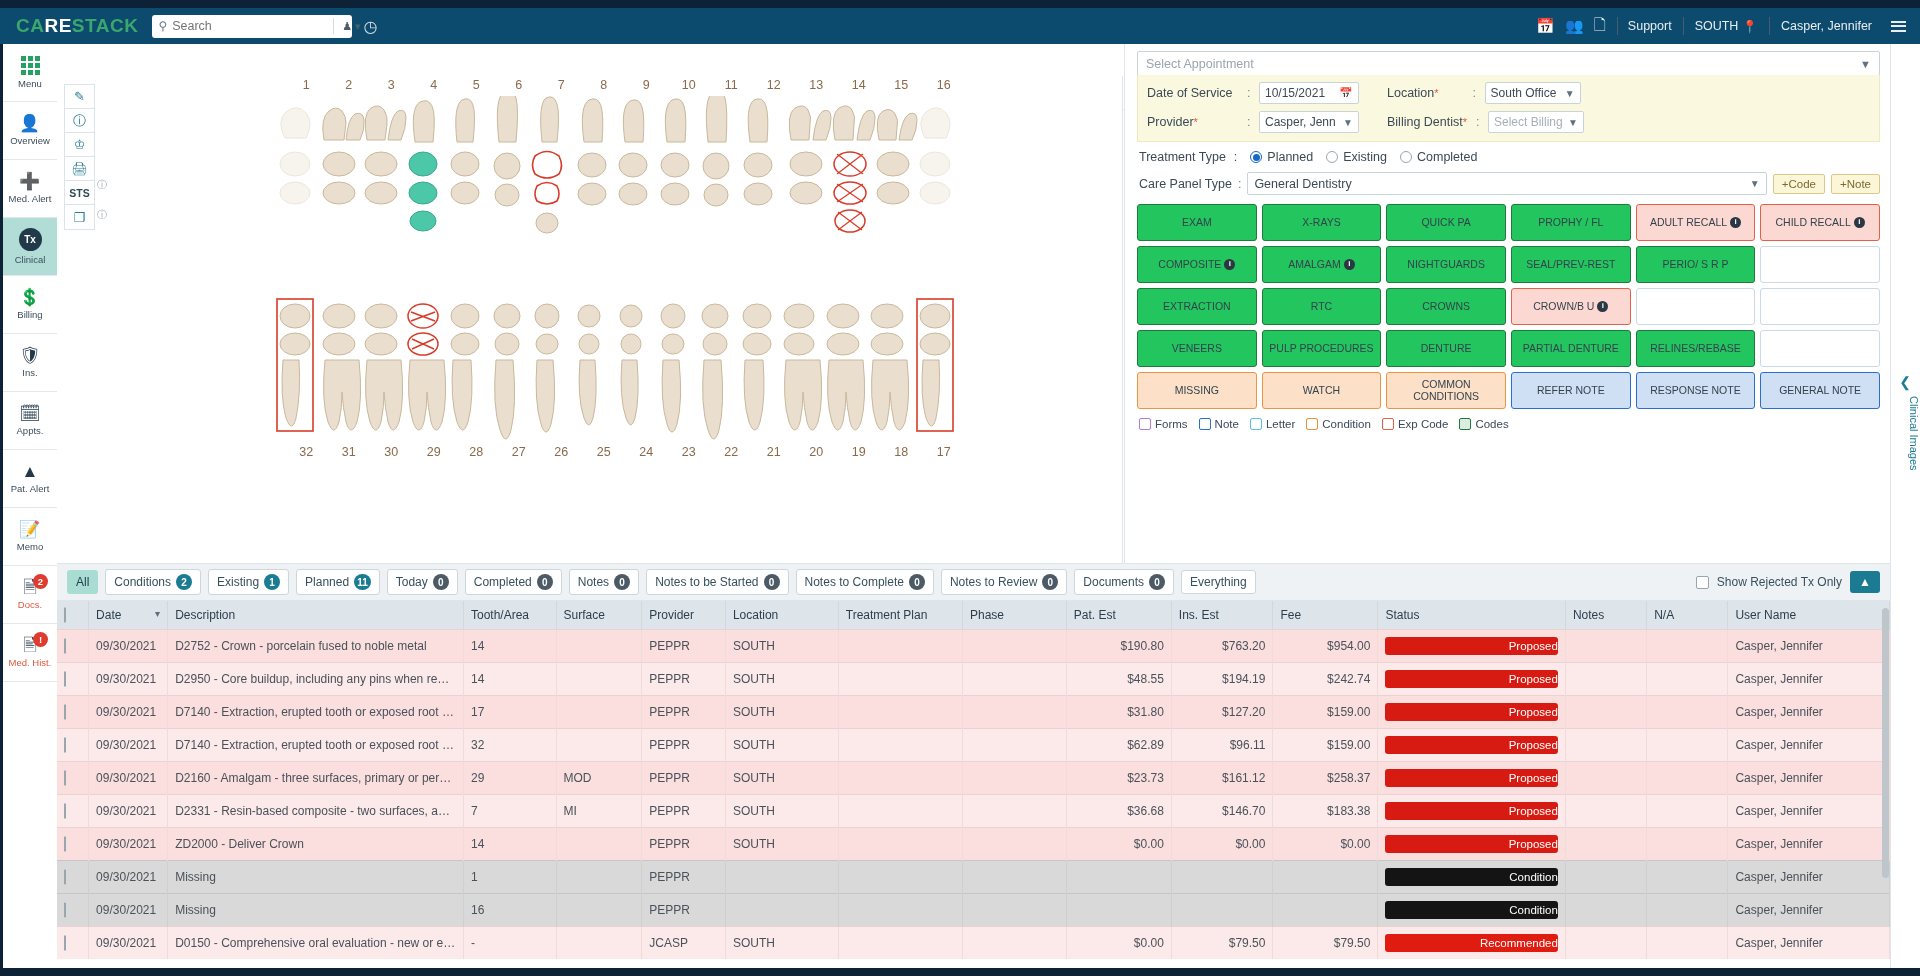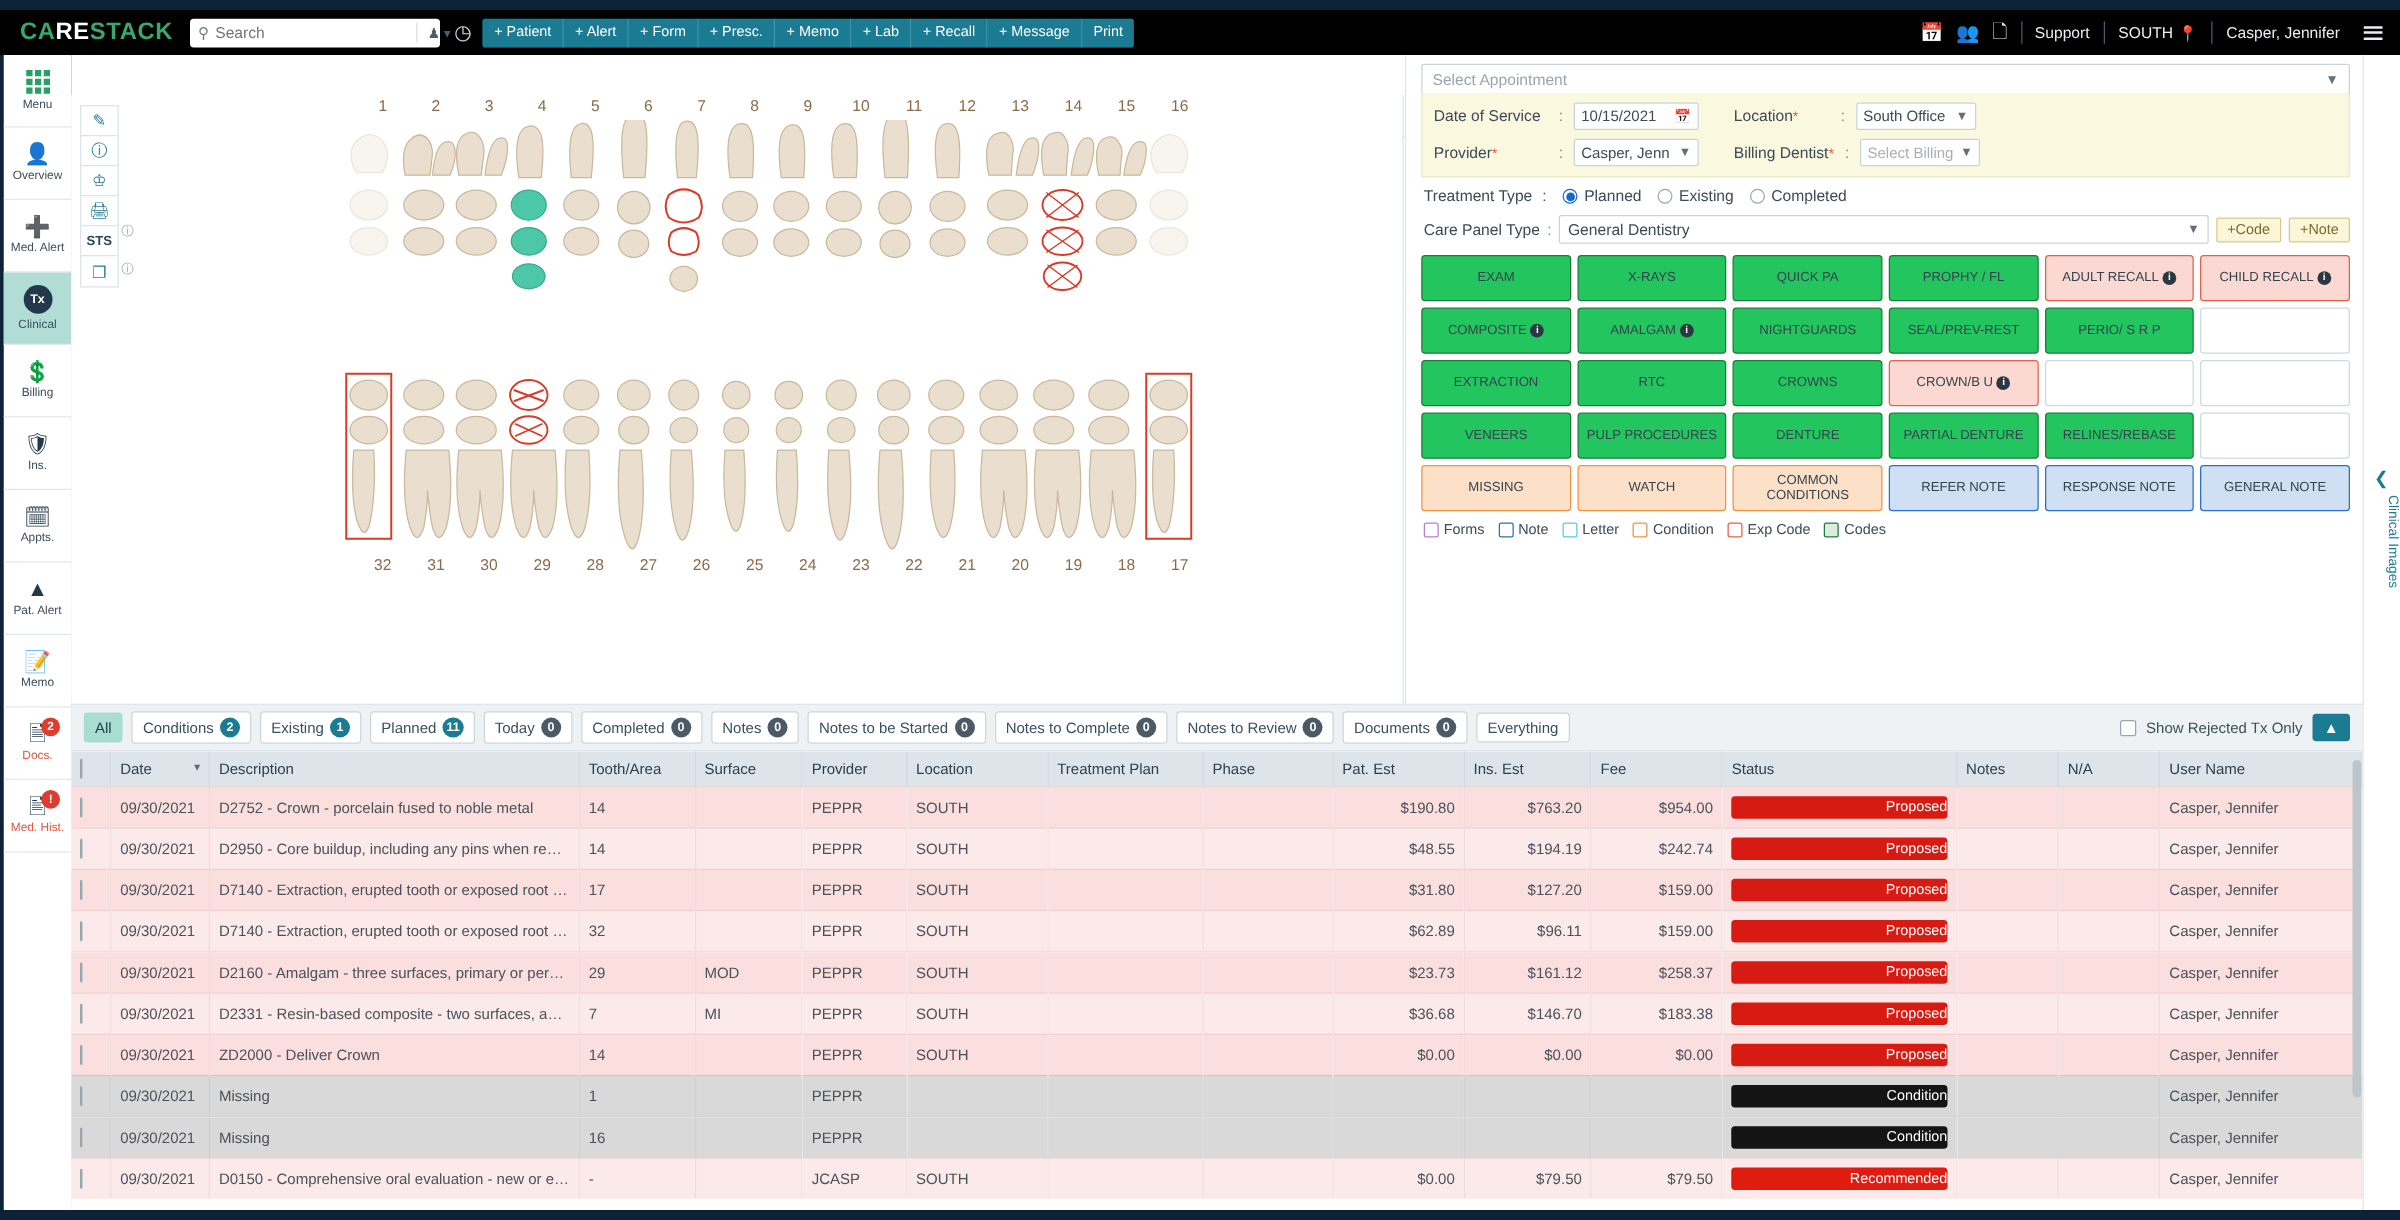--- a/index.html
+++ b/index.html
@@ -5,21 +5,21 @@
   * { box-sizing: border-box; margin:0; padding:0; }
   html,body { width:1920px; height:976px; overflow:hidden;
     font-family:"Liberation Sans", sans-serif; background:#1b2a3d; }
 
   
   .frame { position:relative; width:1920px; height:976px; background:#0d2137; }
   .viewport { position:absolute; left:0; top:8px; right:0; bottom:8px; background:#fff; }
 
   
   .topnav { position:absolute; left:0; top:0; width:1920px; height:36px;
-    background:#000000; display:flex; align-items:center; }
+    background:#0c4a6e; display:flex; align-items:center; }
   .logo { padding:0 14px 0 16px; font-size:19px; font-weight:bold; letter-spacing:.5px; }
   .logo .c1 { color:#3aa76d; } .logo .c2 { color:#fff; } .logo .c3 { color:#3aa76d; }
   .searchbox { display:flex; align-items:center; background:#fff; border-radius:3px;
      height:23px; width:200px; padding:0 6px; }
   .searchbox .si { color:#6b7c8c; font-size:12px; margin-right:5px; }
   .searchbox input { border:0; outline:0; flex:1; font-size:12.5px; color:#555;
      font-family:"Liberation Sans", sans-serif; background:transparent; }
   .usertoggle { display:flex; align-items:center; gap:3px; border-left:1px solid #d5dde3;
      padding-left:8px; height:16px; color:#4b5c6b; font-size:11px; }
   .clock-ic { color:#cfd8de; font-size:16px; margin:0 9px 0 11px; }
@@ -210,31 +210,20 @@
     </div>
     <div class="searchbox">
       <span class="si">⚲</span>
       <input placeholder="Search" style="">
       <span class="usertoggle">
         <span>♟</span>
         <span>▾</span>
       </span>
     </div>
     <span class="clock-ic">◷</span>
-    <div class="actbar">
-      <button>+ Patient</button>
-      <button>+ Alert</button>
-      <button>+ Form</button>
-      <button>+ Presc.</button>
-      <button>+ Memo</button>
-      <button>+ Lab</button>
-      <button>+ Recall</button>
-      <button>+ Message</button>
-      <button>Print</button>
-    </div>
 
     <div class="topright">
       <span class="gi">📅</span>
       <span class="gi">👥</span>
       <span class="gi">🗋</span>
       <span class="seg first">Support</span>
       <span class="seg">
         <span>SOUTH</span>
         <span>📍</span>
       </span>

